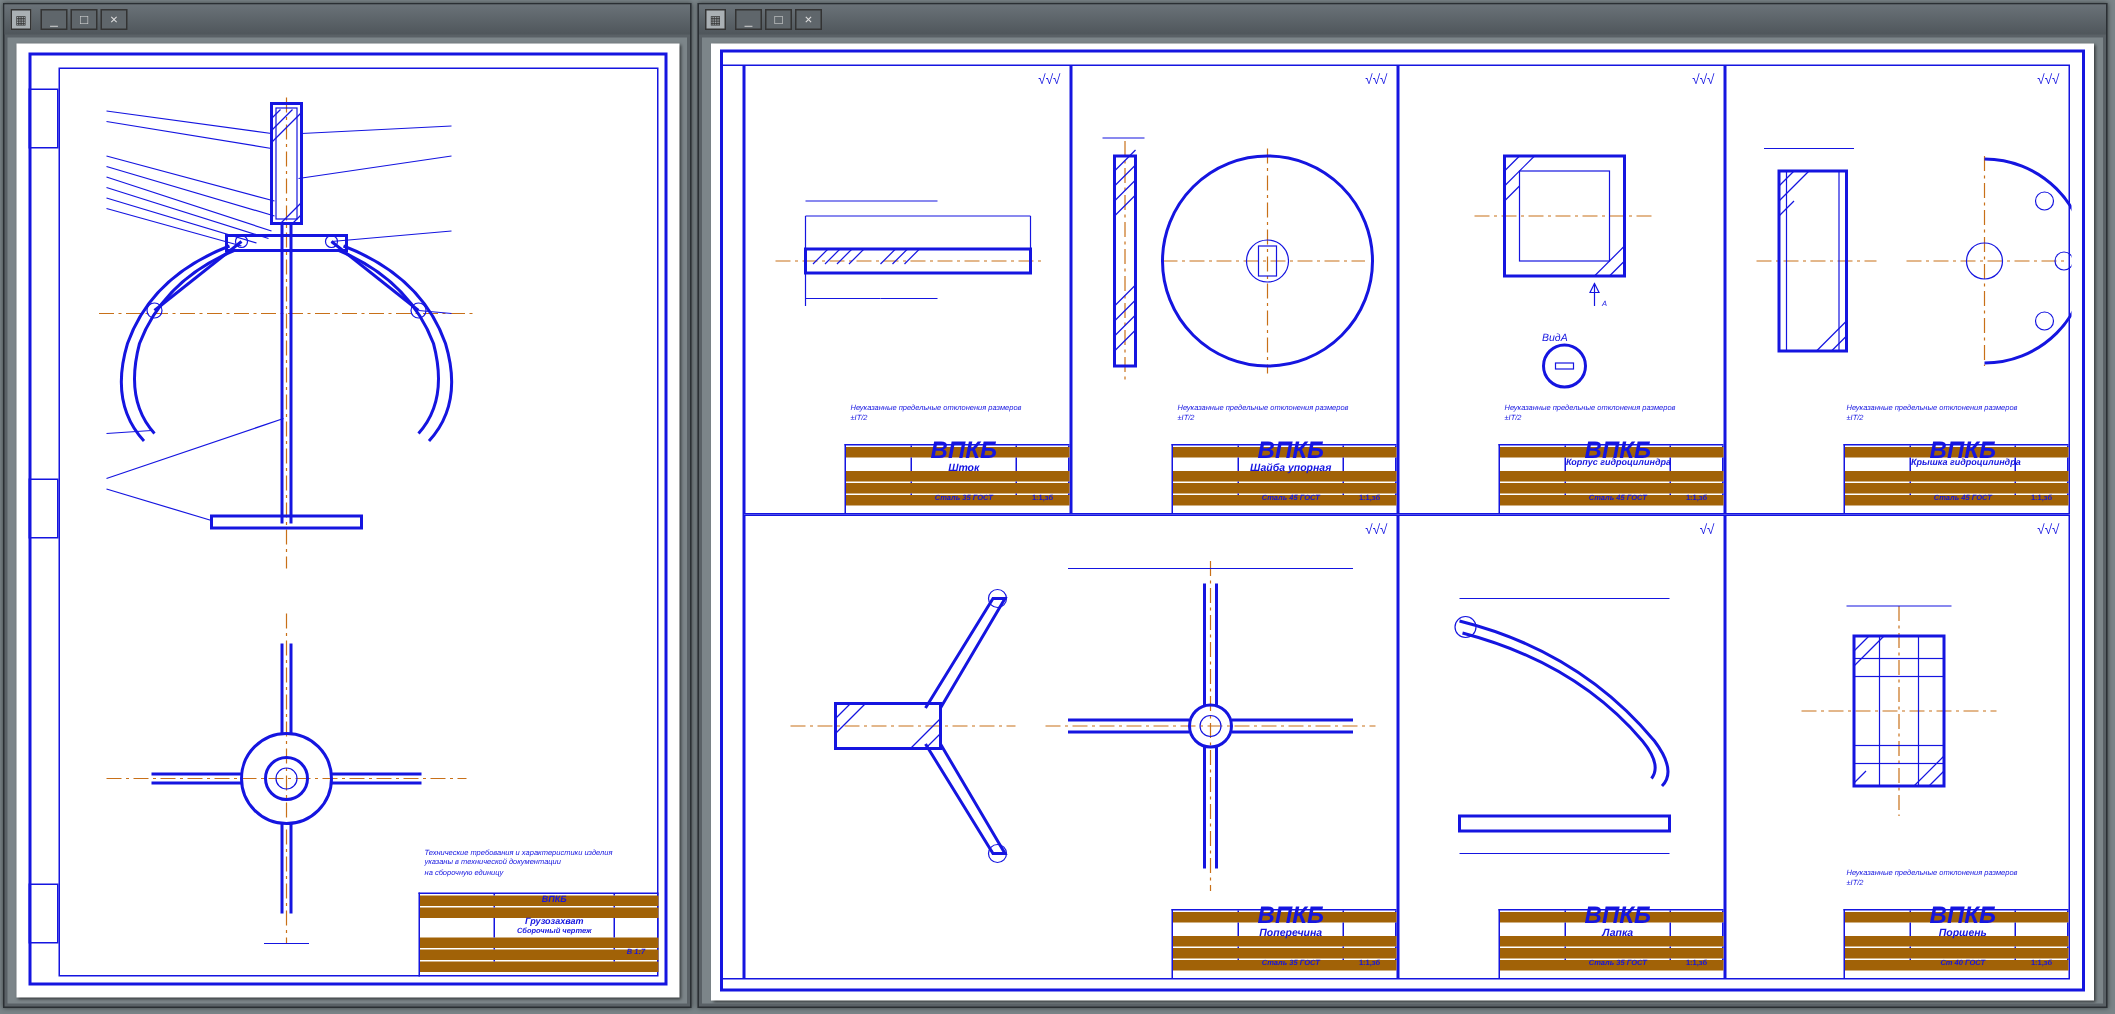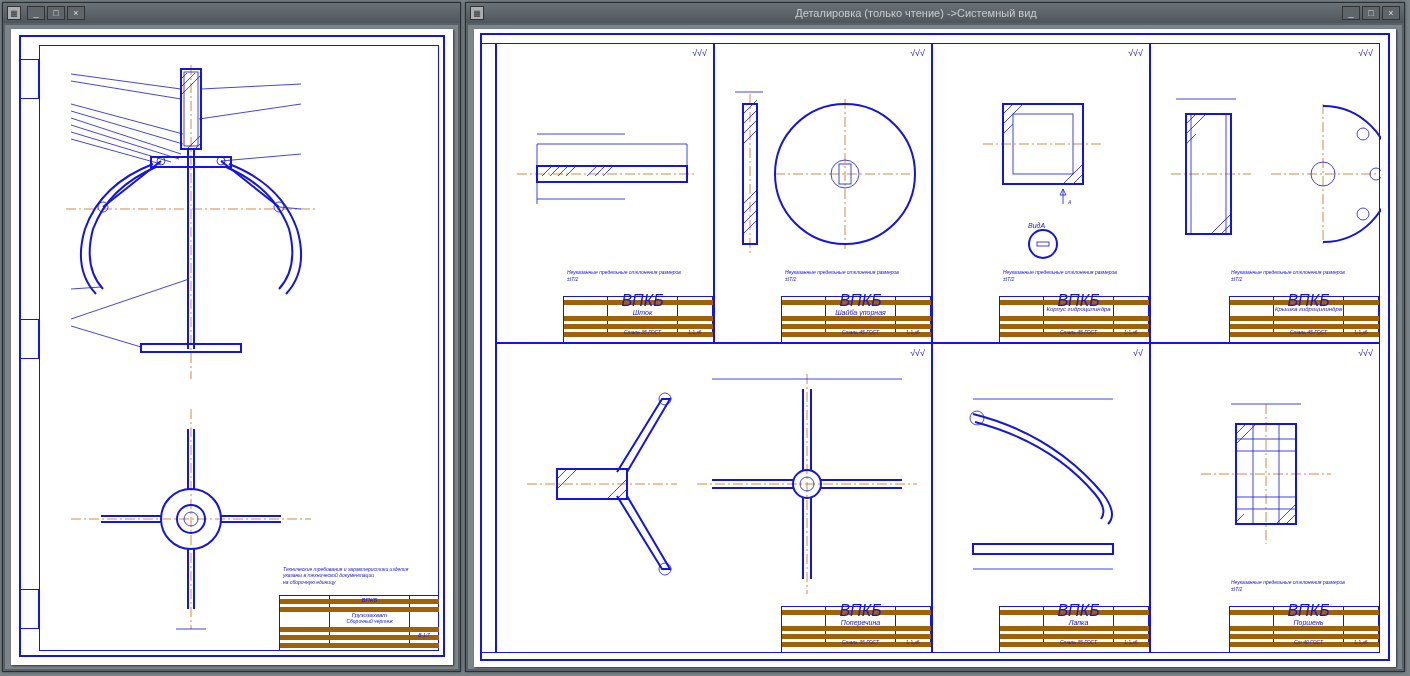--- a/index.html
+++ b/index.html
@@ -74,22 +74,23 @@
     position: absolute;
     border: 1px solid #1515e0;
   }
   .tblock {
     position: absolute;
     border-top: 1px solid #1515e0;
     border-left: 1px solid #1515e0;
   }
   .tblock .row {
     height: 8px;
-    border-bottom: 5px solid #a16207;
+    border-bottom: 7px solid #a16207;
     display: flex;
+    font-weight: bold;
   }
   .tblock .cell {
     border-right: 1px solid #1515e0;
     height: 100%;
   }
   .part-title {
     position:absolute;
     font-size: 7px;
     font-style: italic;
     color: #1515e0;
@@ -248,21 +249,20 @@
             <div class="cell" style="flex:1"></div>
           </div>
       </div>
     </div>
   </div>
 </div>
 
 <div class="window win-right">
   <div class="titlebar">
     <div class="icon-sys">▦</div>
-    <div class="title">Деталировка (только чтение) -&gt;Системный вид</div>
     <div class="winbtns">
       <div class="winbtn">_</div>
       <div class="winbtn">□</div>
       <div class="winbtn">×</div>
     </div>
   </div>
   <div class="canvas">
     <div class="paper" style="left:6px; top:4px; width:922px; height:638px;">
       <div class="frame" style="left:6px; top:4px; right:6px; bottom:6px;"></div>
 

